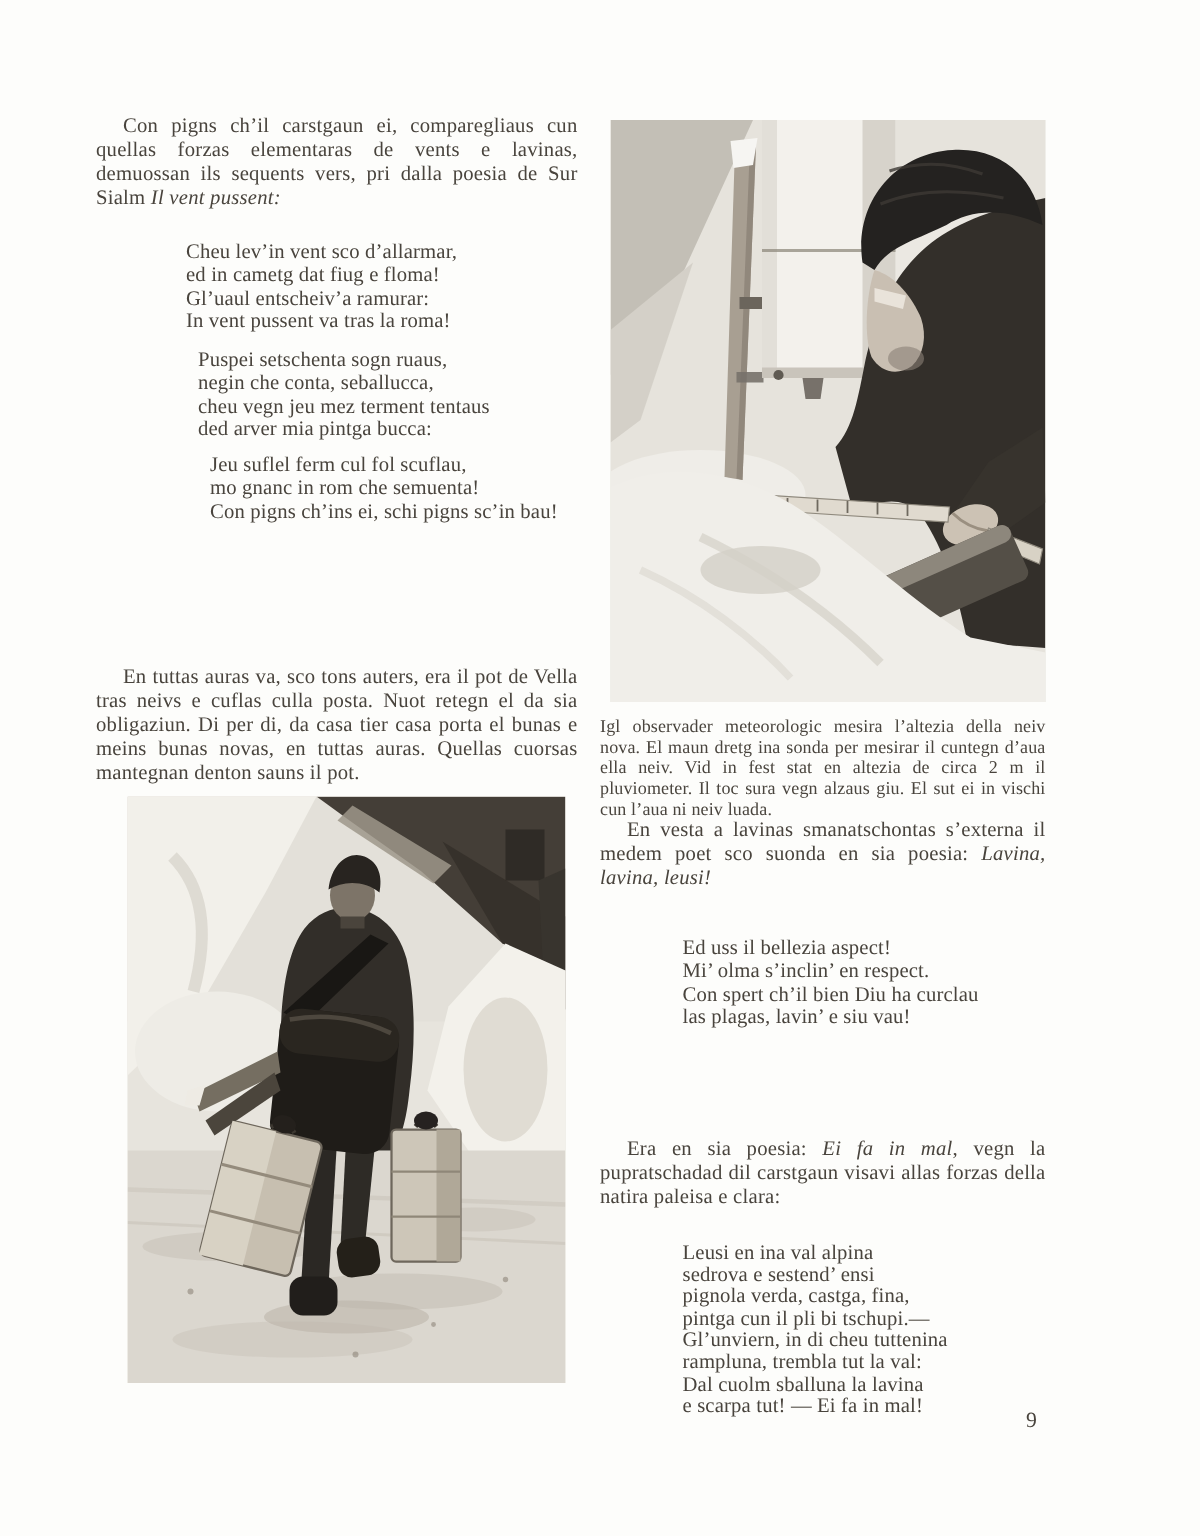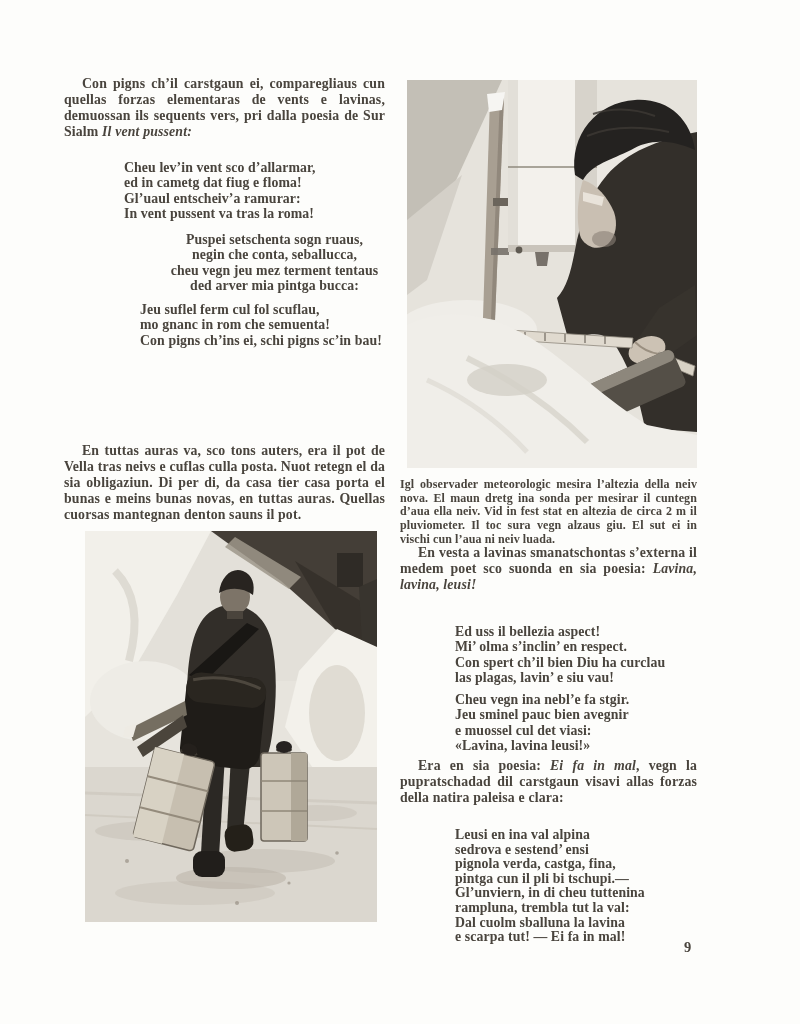--- a/index.html
+++ b/index.html
@@ -3,21 +3,21 @@
 <meta charset="utf-8">
 <style>
   html,body{margin:0;padding:0;}
   body{width:800px;height:1024px;background:#fdfdfb;overflow:hidden;}
   .page{
     position:relative;width:800px;height:1024px;background:#fdfdfb;
     font-family:"Liberation Serif","DejaVu Serif",serif;
     color:#49443d;
     -webkit-font-smoothing:antialiased;
   }
-  .abs{position:absolute;font-weight:bold;}
+  .abs{position:absolute;}
   .para{
     font-size:13.8px;line-height:16px;text-align:justify;
     letter-spacing:.15px;
   }
   .indent{text-indent:18px;}
   .verse{font-size:13.8px;line-height:15.4px;letter-spacing:.1px;}
   .verse.tight{line-height:14.6px;}
   .caption{
     font-size:12px;line-height:13.7px;text-align:justify;letter-spacing:.1px;
   }
@@ -33,21 +33,21 @@
 
   <div class="abs para indent" style="left:64px;top:76px;width:321px;"><span>Con pigns ch’il carstgaun ei, comparegliaus cun quellas forzas elementaras de vents e lavinas, demuossan ils sequents vers, pri dalla poesia de Sur Sialm </span><i>Il vent pussent:</i></div>
 
   <div class="abs verse" style="left:124px;top:160px;width:245px;">
     <div>Cheu lev’in vent sco d’allarmar,</div>
     <div>ed in cametg dat fiug e floma!</div>
     <div>Gl’uaul entscheiv’a ramurar:</div>
     <div>In vent pussent va tras la roma!</div>
   </div>
 
-  <div class="abs verse" style="left:152px;top:232px;width:245px;text-align:center;">
+  <div class="abs verse" style="left:132px;top:232px;width:245px;">
     <div>Puspei setschenta sogn ruaus,</div>
     <div>negin che conta, seballucca,</div>
     <div>cheu vegn jeu mez terment tentaus</div>
     <div>ded arver mia pintga bucca:</div>
   </div>
 
   <div class="abs verse" style="left:140px;top:302px;width:245px;">
     <div>Jeu suflel ferm cul fol scuflau,</div>
     <div>mo gnanc in rom che semuenta!</div>
     <div>Con pigns ch’ins ei, schi pigns sc’in bau!</div>
@@ -210,26 +210,20 @@
 
   <div class="abs para indent" style="left:400px;top:545px;width:297px;"><span>En vesta a lavinas smanatschontas s’externa il medem poet sco suonda en sia poesia: </span><i>Lavina, lavina, leusi!</i></div>
 
   <div class="abs verse" style="left:455px;top:624px;width:242px;">
     <div>Ed uss il bellezia aspect!</div>
     <div>Mi’ olma s’inclin’ en respect.</div>
     <div>Con spert ch’il bien Diu ha curclau</div>
     <div>las plagas, lavin’ e siu vau!</div>
   </div>
 
-  <div class="abs verse" style="left:455px;top:692px;width:242px;">
-    <div>Cheu vegn ina nebl’e fa stgir.</div>
-    <div>Jeu sminel pauc bien avegnir</div>
-    <div>e muossel cul det viasi:</div>
-    <div>«Lavina, lavina leusi!»</div>
-  </div>
 
   <div class="abs para indent" style="left:400px;top:758px;width:297px;"><span>Era en sia poesia: </span><i>Ei fa in mal</i><span>, vegn la pupratschadad dil carstgaun visavi allas forzas della natira paleisa e clara:</span></div>
 
   <div class="abs verse tight" style="left:455px;top:816px;width:242px;margin-top:12px;">
     <div>Leusi en ina val alpina</div>
     <div>sedrova e sestend’ ensi</div>
     <div>pignola verda, castga, fina,</div>
     <div>pintga cun il pli bi tschupi.—</div>
     <div>Gl’unviern, in di cheu tuttenina</div>
     <div>rampluna, trembla tut la val:</div>

